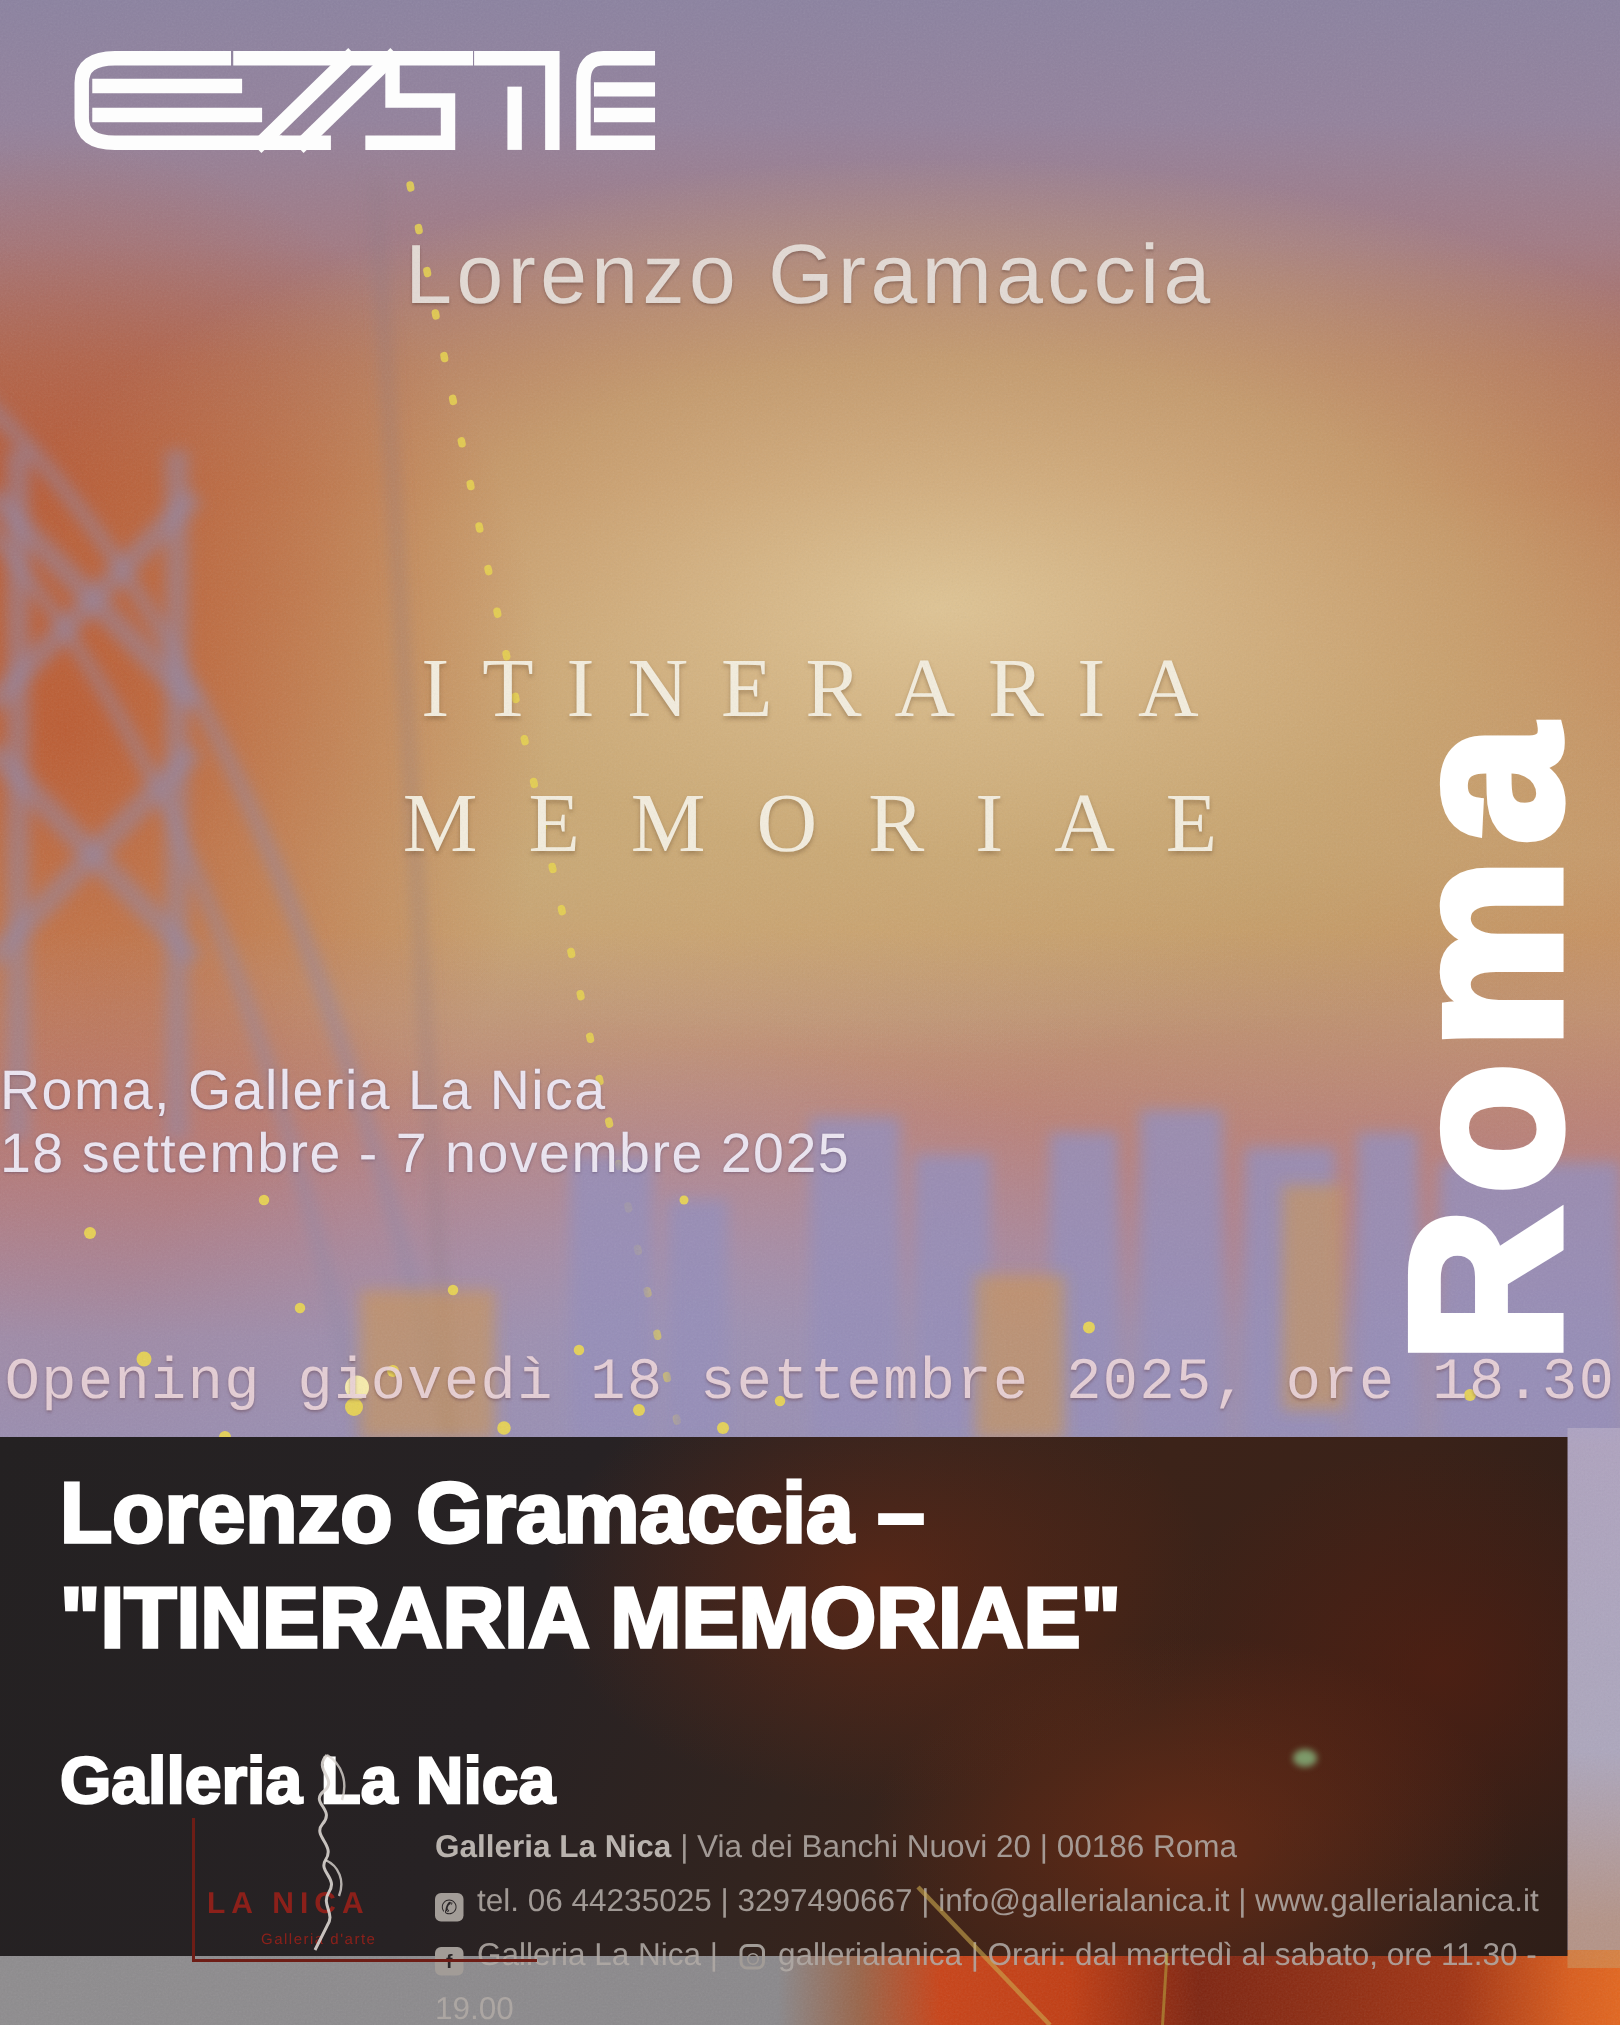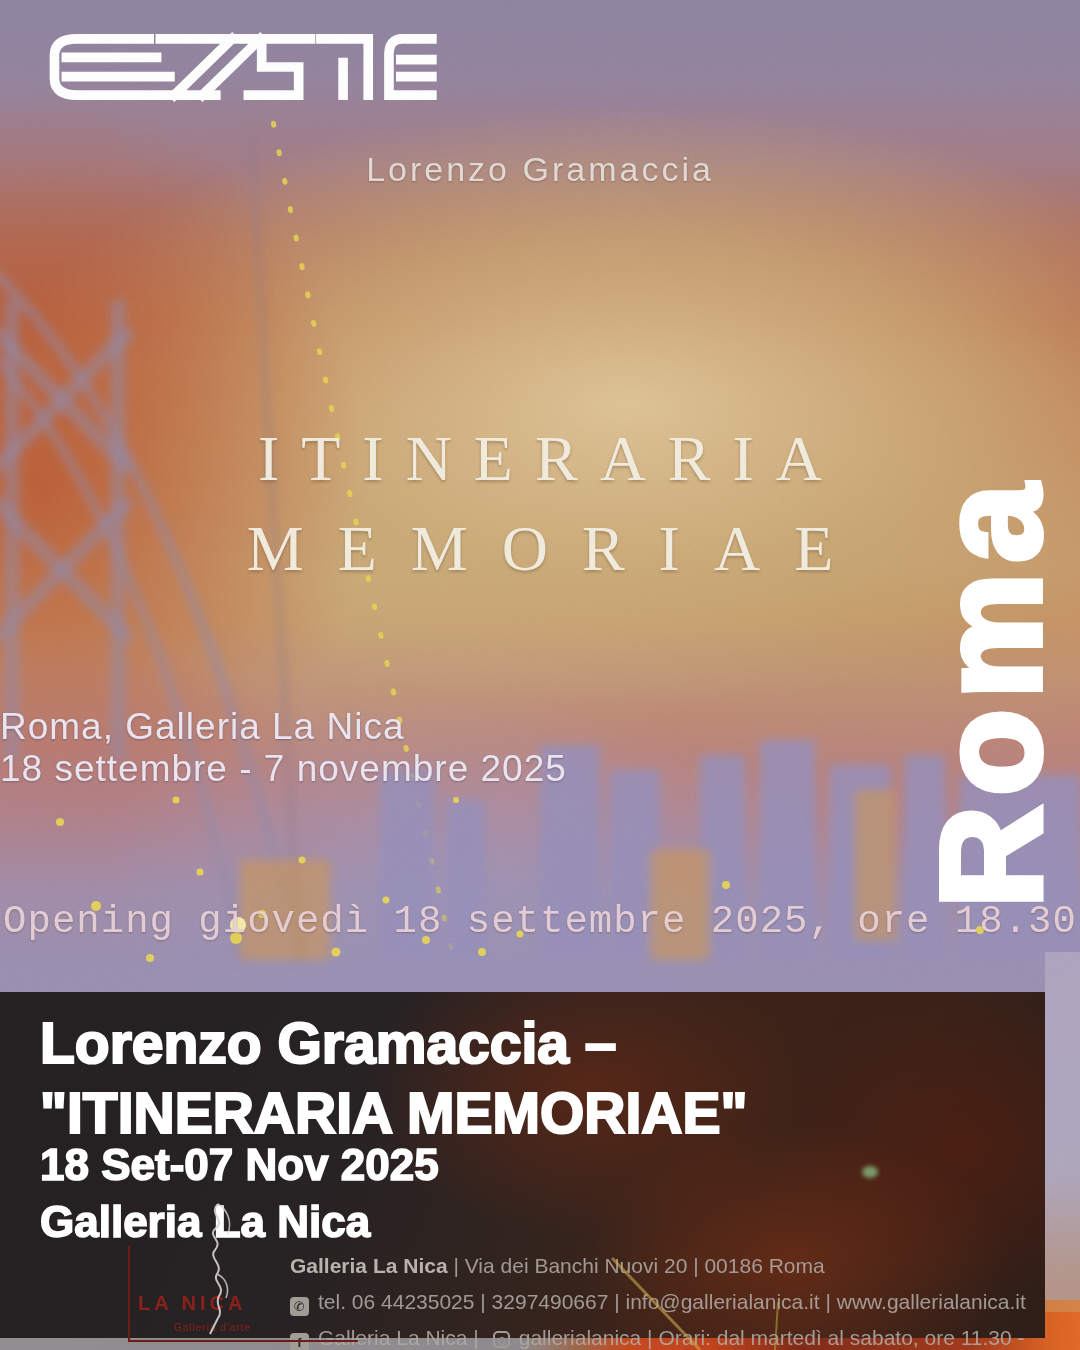--- a/index.html
+++ b/index.html
@@ -27,40 +27,40 @@
     z-index:1;}
   .fog{
     background:
       linear-gradient(180deg, rgba(155,148,185,0) 46%, rgba(158,150,190,.45) 56%, rgba(152,146,184,.88) 66%, rgba(150,144,183,.95) 72%, rgba(150,144,183,.95) 100%),
       radial-gradient(ellipse 500px 260px at 42% 66%, rgba(172,162,200,.65), rgba(172,162,200,0) 75%);
     z-index:2;}
   svg.decor{position:absolute;left:0;top:0;z-index:3;pointer-events:none;}
   .grain-wrap{position:absolute;inset:0;z-index:6;pointer-events:none;opacity:.5;}
   
   .photo-text{position:absolute;z-index:5;pointer-events:none;}
-  .artist-line{left:0;right:0;top:150px;text-align:center;font-size:34px;font-weight:400;
+  .artist-line{left:0;right:0;top:150px;text-align:center;font-size:56px;font-weight:400;
     letter-spacing:3px;color:#e3dad4;text-shadow:0 1px 2px rgba(90,60,50,.45);}
   .main-title{left:0;right:0;top:414px;text-align:center;color:#f3edde;
-    font-family:"Liberation Serif","DejaVu Serif",serif;font-size:64px;font-weight:400;
+    font-family:"Liberation Serif","DejaVu Serif",serif;font-size:56px;font-weight:400;
     text-shadow:0 2px 3px rgba(100,70,40,.4);}
   .main-title .t1{letter-spacing:22px;padding-left:22px;line-height:90px;}
   .main-title .t2{letter-spacing:34px;padding-left:34px;line-height:90px;}
   .venue-block{left:0;right:44px;top:706px;text-align:left;color:#ece6f2;font-size:37px;
     line-height:42px;letter-spacing:1px;text-shadow:0 1px 2px rgba(80,60,90,.5);}
   .opening-line{left:0;right:0;top:900px;text-align:center;font-size:39px;letter-spacing:1px;
     color:rgba(237,214,219,.92);text-shadow:0 1px 2px rgba(90,50,60,.4);font-family:Liberation Mono, monospace;}
   
   .ezine{position:absolute;left:38px;top:30px;z-index:7;}
   
   .roma-vert{position:absolute;left:751px;top:616px;width:480px;height:150px;z-index:8;
     transform:rotate(-90deg);text-align:center;line-height:150px;
     font-size:142px;font-weight:900;letter-spacing:10px;color:#fff;
     -webkit-text-stroke:6px #ffffff;pointer-events:none;}
   
-  .event-card{position:absolute;left:0;top:992px;width:1045px;height:346px;z-index:9;
+  .event-card{position:absolute;left:0;top:958px;width:1045px;height:346px;z-index:9;
     background:
       radial-gradient(ellipse 320px 210px at 56% 28%, rgba(122,42,16,.5), rgba(122,42,16,0) 70%),
       radial-gradient(ellipse 300px 190px at 76% 78%, rgba(142,52,20,.48), rgba(142,52,20,0) 72%),
       radial-gradient(ellipse 260px 200px at 92% 45%, rgba(96,30,14,.5), rgba(96,30,14,0) 75%),
       linear-gradient(112deg,#242122 0%, #272224 34%, #32241f 52%, #3c2319 66%, #3a2219 80%, #2e1e18 100%);}
   .headline{position:absolute;left:40px;top:16px;color:#fff;font-size:57px;line-height:70px;
     font-weight:900;-webkit-text-stroke:2.2px #fff;letter-spacing:0;}
   .card-dates{position:absolute;left:40px;top:148px;color:#fff;font-size:44px;font-weight:900;
     -webkit-text-stroke:1.6px #fff;}
   .card-venue{position:absolute;left:40px;top:205px;color:#fff;font-size:44px;font-weight:900;
@@ -211,21 +211,20 @@
     </svg>
   </div>
 
   <div class="roma-vert">Roma</div>
 
   <div class="event-card">
     <div class="headline">
       <div>Lorenzo Gramaccia –</div>
       <div>"ITINERARIA MEMORIAE"</div>
     </div>
-    <div class="card-dates">18 Set-07 Nov 2025</div>
     <div class="card-venue">Galleria La Nica</div>
 
     <div class="contact">
       <div>
         <span class="b">Galleria La Nica</span><span> | Via dei Banchi Nuovi 20  |  00186 Roma</span>
       </div>
       <div>
         <span class="icon-box">✆</span><span>tel. 06 44235025 | 3297490667 | info@gallerialanica.it  |  www.gallerialanica.it</span>
       </div>
       <div>

